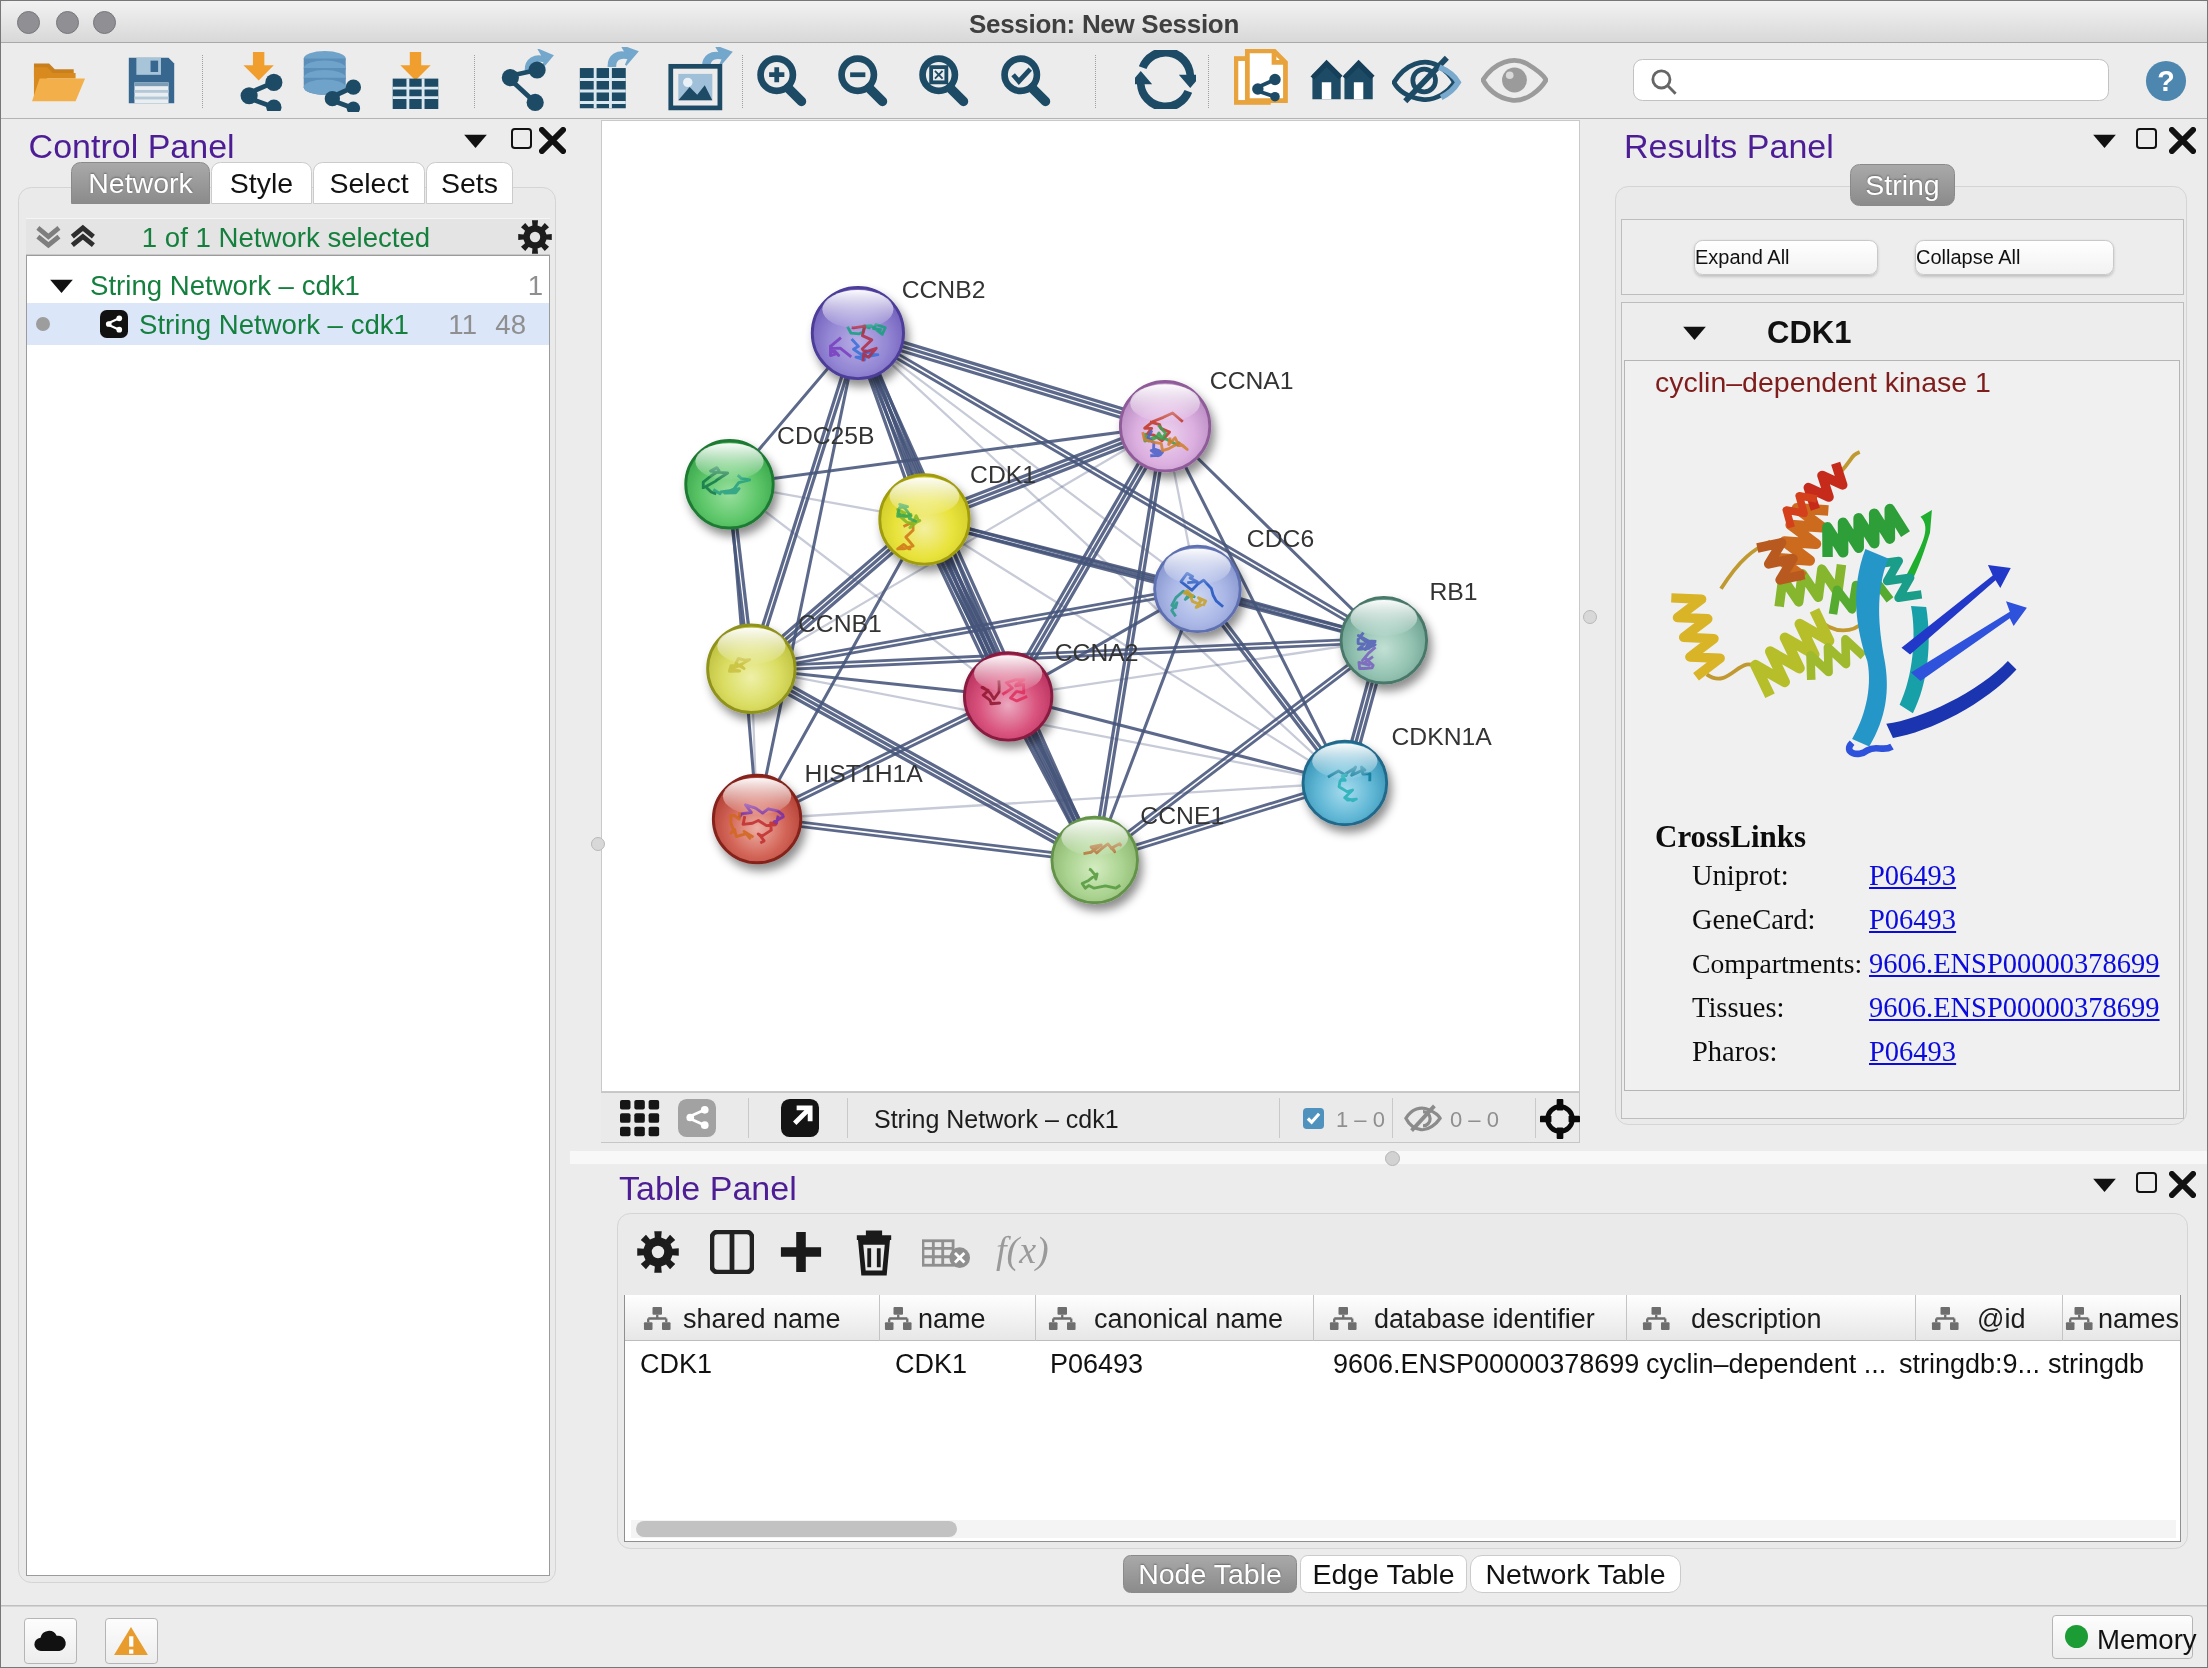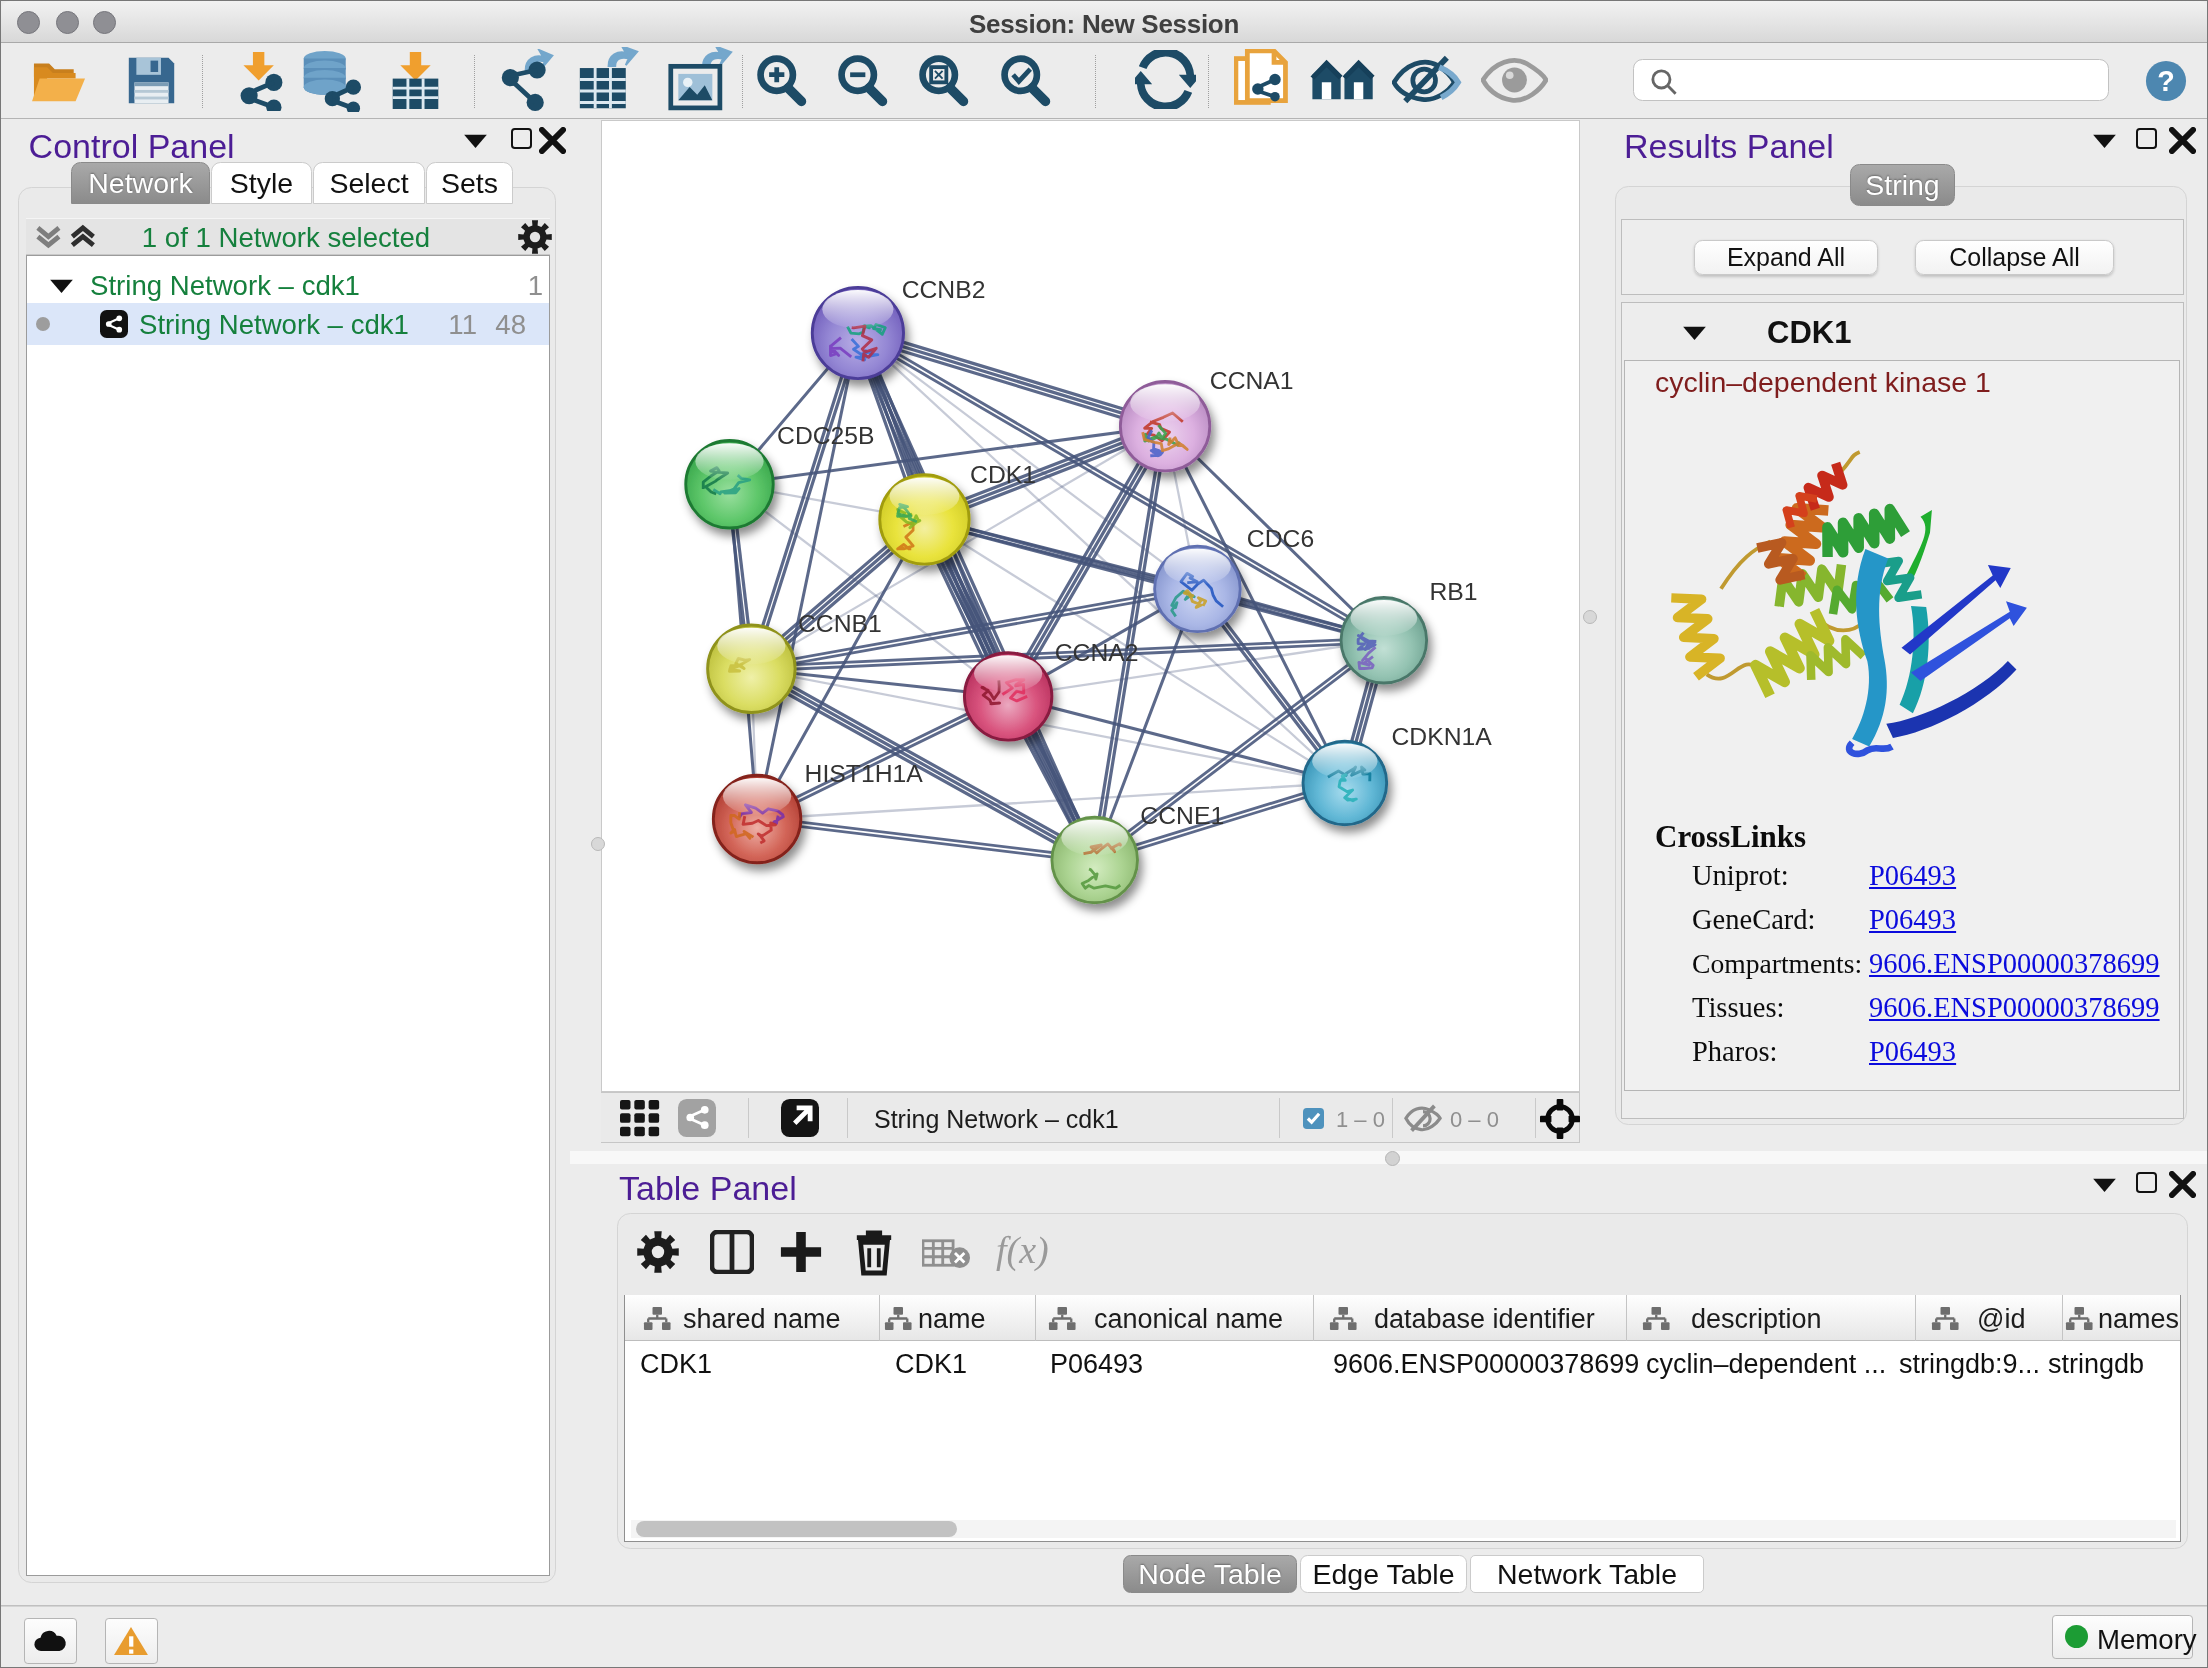--- a/index.html
+++ b/index.html
@@ -12,21 +12,21 @@
 .searchbox{left:1632px;top:58px;width:476px;height:42px;background:#fff;border:1.9px solid #c2c2c2;border-radius:9.5px}
 .panelTitle{font-size:34px;color:#4c1d95}
 .sqbtn{width:21px;height:21px;border:2.9px solid #111;border-radius:3.8px}
 .tab{height:42px;border:1px solid #cbcbcb;background:#fff;border-radius:9.5px 9.5px 0 0;text-align:center;font-size:28.5px;color:#111;line-height:40px;display:inline-block;vertical-align:top}
 .tabsel{background:linear-gradient(180deg,#a9a9a9,#8b8b8b);color:#fff;text-shadow:0 -1px 1.9px rgba(0,0,0,.35);border-color:#8a8a8a}
 .subpanel{background:#eaeaea;border:1px solid #d4d4d4;border-radius:13.3px}
 .netbar{background:#e4e4e4;border-bottom:1px solid #c8c8c8;border-top:1px solid #f5f5f5}
 .whitebox{background:#fff;border:1px solid #9b9b9b}
 .treetxt{font-size:27.6px;color:#15803d}
 .graytxt{color:#8f8f8f}
-.btn{background:linear-gradient(180deg,#ffffff,#f2f2f2);border:1px solid #c9c9c9;border-radius:8.6px;box-shadow:0 1.9px 2.9px rgba(0,0,0,.18);text-align:center;font-size:25px;color:#111}
+.btn{background:linear-gradient(180deg,#ffffff,#f2f2f2);border:1px solid #c9c9c9;border-radius:8.6px;box-shadow:0 1.9px 2.9px rgba(0,0,0,.18);font-size:20px;color:#111}
 .rp-box{border:1px solid #bdbdbd;background:#efefef}
 .serif{font-family:"Liberation Serif",serif}
 .link{color:#0b0bdd;text-decoration:underline}
 .thead{background:linear-gradient(180deg,#fefefe,#e7e7e7)}
 .colsep{width:0;border-left:1.9px solid #c4c4c4;height:46px}
 .statusbtn{background:linear-gradient(180deg,#fdfdfd,#ededed);border:1.9px solid #b5b5b5;border-radius:3.8px}
 svg.icon{display:block}
 </style></head>
 <body>
 
@@ -706,21 +706,21 @@
 <div class="abs" style="left:708px;top:54px;font-size:27px;color:#111">9606.ENSP00000378699</div>
 <div class="abs" style="left:1021px;top:54px;font-size:27px;color:#111">cyclin–dependent ...</div>
 <div class="abs" style="left:1274px;top:54px;font-size:27px;color:#111">stringdb:9...</div>
 <div class="abs" style="left:1423px;top:54px;font-size:27px;color:#111">stringdb</div>
 </div>
 <div class="abs" style="left:630px;top:1519px;width:1545px;height:18px;background:#f4f4f4"></div>
 <div class="abs" style="left:635px;top:1520px;width:321px;height:16px;background:#c2c2c2;border-radius:8.6px"></div>
 
 <div class="abs tab tabsel" style="left:1122px;top:1554px;width:174px;height:38px;border-radius:7.6px;line-height:36px">Node Table</div>
 <div class="abs tab" style="left:1299px;top:1554px;width:167px;height:38px;border-radius:7.6px;line-height:36px">Edge Table</div>
-<div class="abs tab" style="left:1469px;top:1554px;width:234px;height:38px;border-radius:5px;line-height:36px">Network Table</div>
+<div class="abs tab" style="left:1469px;top:1554px;width:211px;height:38px;border-radius:12px;line-height:36px">Network Table</div>
 
 <div class="abs" style="left:0;top:1604px;width:2208px;height:1.9px;background:#d4d4d4;border-top:1px solid #c0c0c0"></div>
 <div class="abs statusbtn" style="left:23px;top:1617px;width:53px;height:46px"></div>
 <svg class="abs" style="left:31px;top:1629px" width="36" height="23" viewBox="0 0 38 24">
  <path d="M10 22 a7 7 0 0 1 -1 -14 a9 9 0 0 1 17 -2 a7.5 7.5 0 0 1 3 16 z" fill="#111"></path>
   </svg>
 <div class="abs statusbtn" style="left:104px;top:1617px;width:53px;height:46px"></div>
 <svg class="abs" style="left:111px;top:1624px" width="38" height="32" viewBox="0 0 40 34">
  <path d="M20 2 L38 32 H2 z" fill="#e89c2e"></path>
     <rect x="18" y="12" width="4.5" height="11" fill="#fff"></rect>

